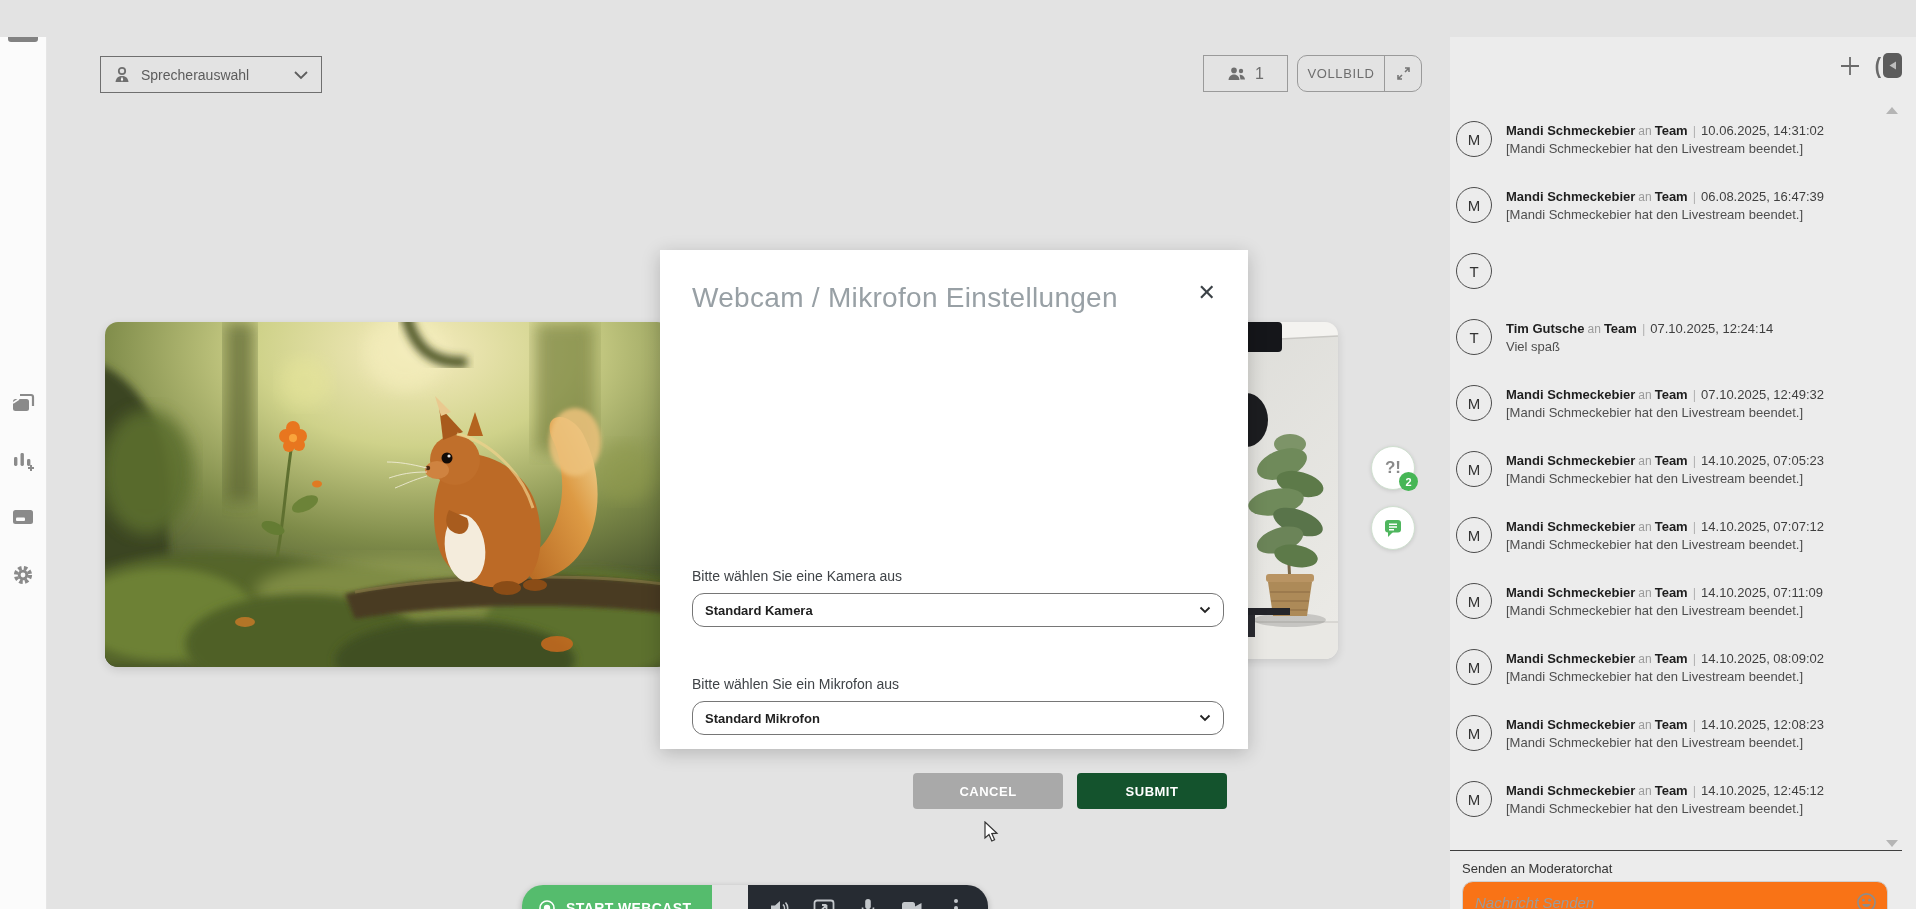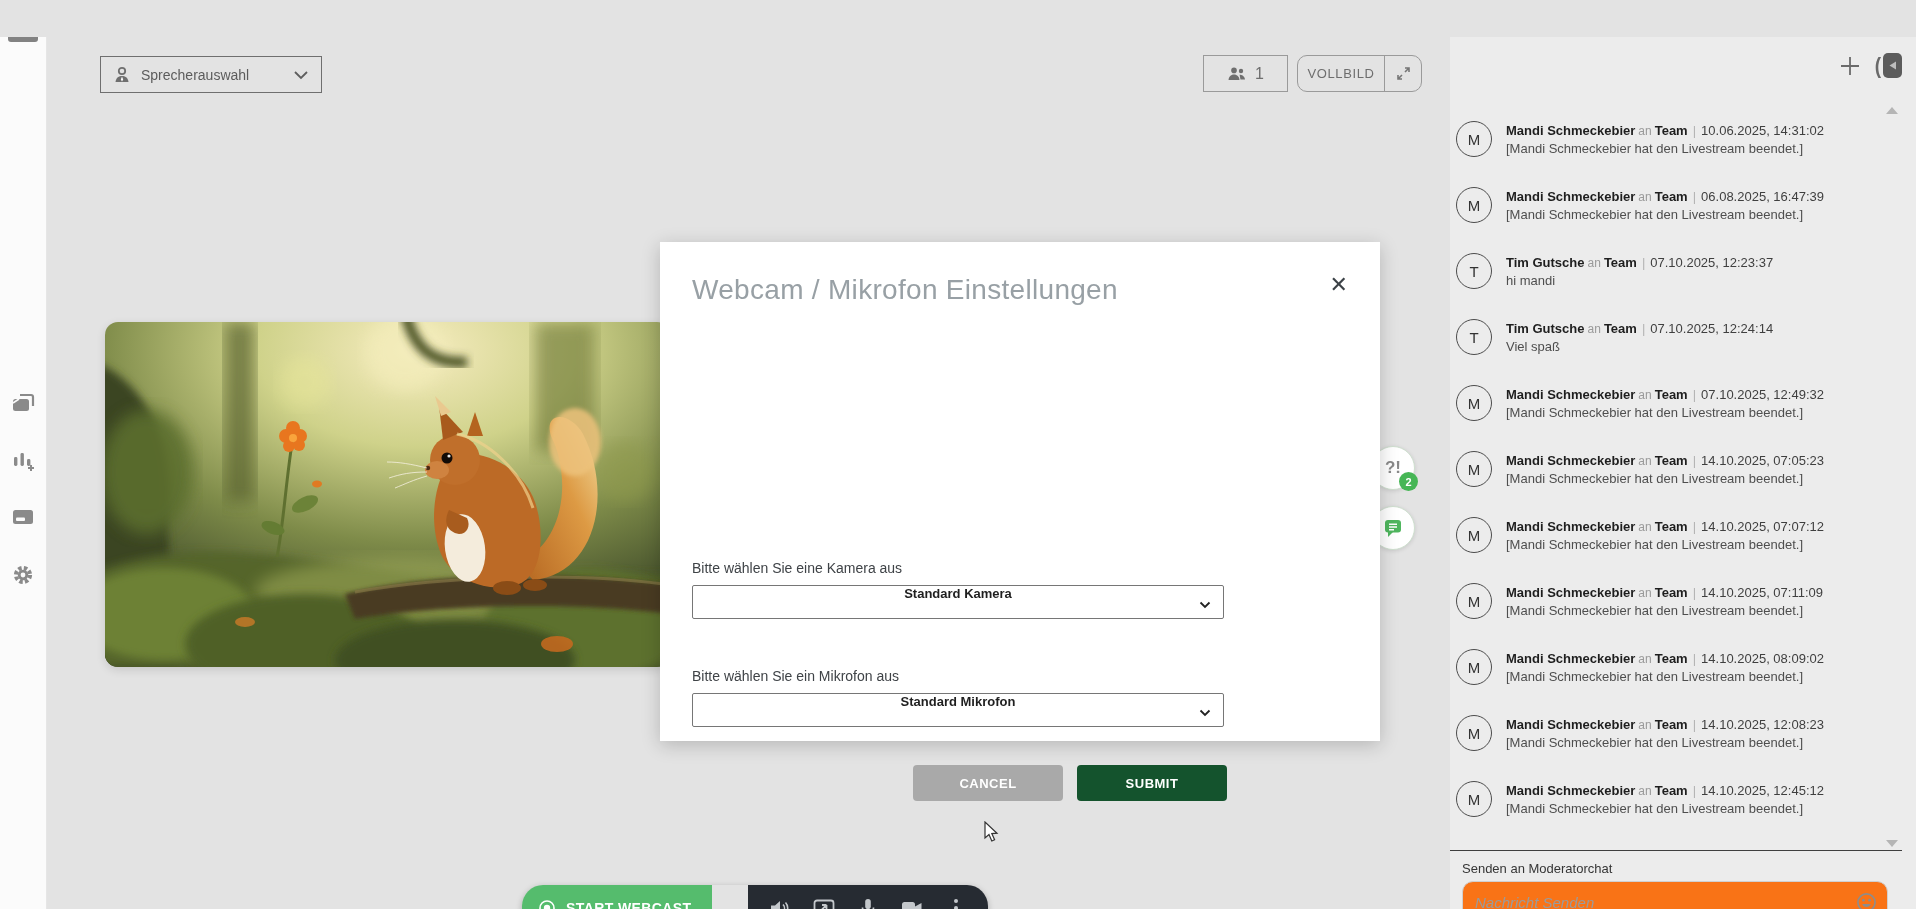--- a/index.html
+++ b/index.html
@@ -27,25 +27,25 @@
   .vid-room { left:1000px; top:285px; width:338px; height:337px; }
   .vid-card svg { display:block; width:100%; height:100%; }
 
   
   .float-btn { position:absolute; left:1371px; width:44px; height:44px; border-radius:50%; background:#fff; border:1px solid #cfe0cf; box-shadow:0 1px 4px rgba(0,0,0,.12); display:flex; align-items:center; justify-content:center; cursor:pointer; }
   .fb-help { top:409px; color:#8a8a8a; font-weight:bold; font-size:17px; }
   .fb-badge { position:absolute; right:-4px; bottom:-2px; width:19px; height:19px; border-radius:50%; background:#46b655; color:#fff; font-size:11px; font-weight:bold; display:flex; align-items:center; justify-content:center; }
   .fb-chat { top:469px; }
 
   
-  .modal { position:absolute; left:660px; top:205px; width:720px; height:499px; background:#fff; box-shadow:0 4px 18px rgba(0,0,0,.20); z-index:10; }
+  .modal { position:absolute; left:660px; top:213px; width:588px; height:499px; background:#fff; box-shadow:0 4px 18px rgba(0,0,0,.20); z-index:10; }
   .modal-title { position:absolute; left:32px; top:32px; font-size:28px; color:#98a0a5; letter-spacing:.3px; }
   .modal-close { position:absolute; right:32px; top:30px; font-size:22px; color:#3c4247; cursor:pointer; }
   .fld-label { position:absolute; left:32px; font-size:14px; color:#3f4347; }
-  .fld-select { position:absolute; left:32px; width:532px; height:34px; background:#fff; border:1px solid #767676; border-radius:2px; display:flex; align-items:center; padding:0 12px; font-size:13px; font-weight:bold; color:#1f1f1f; cursor:pointer;flex-direction:column; }
+  .fld-select { position:absolute; left:32px; width:532px; height:34px; background:#fff; border:1px solid #767676; border-radius:12px; display:flex; align-items:center; padding:16px 12px; font-size:13px; font-weight:bold; color:#1f1f1f; cursor:pointer; }
   .fld-select .chev { margin-left:auto; }
   .btn { position:absolute; top:523px; width:150px; height:36px; border:none; border-radius:4px; color:#fff; font-size:13px; font-weight:bold; letter-spacing:.5px; display:flex; align-items:center; justify-content:center; cursor:pointer; font-family:inherit; }
   .btn-cancel { left:253px; background:#a9a9a9; }
   .btn-submit { left:417px; background:#14532d; }
 
   
   .ctrl-bar { position:absolute; left:522px; top:848px; height:45px; display:flex; border-radius:21px; overflow:hidden; box-shadow:0 2px 6px rgba(0,0,0,.25);gap:36px; }
   .ctrl-start { background:#55bc6d; color:#fff; display:flex; align-items:center; gap:10px; padding:0 20px 0 16px; font-size:14px; font-weight:bold; letter-spacing:.4px; cursor:pointer; }
   .ctrl-dark { background:#262b32; display:flex; align-items:center; gap:8px; padding:0 14px; }
   .ctrl-ico { width:36px; height:41px; display:flex; align-items:center; justify-content:center; cursor:pointer; }
@@ -370,24 +370,20 @@
         <div class="msg">
           <div class="avatar">M</div>
           <div class="msg-body">
             <div class="msg-meta"><span class="nm">Mandi Schmeckebier</span><span class="an">an</span><span class="tg">Team</span><span class="sep">|</span><span class="tm">06.08.2025, 16:47:39</span></div>
             <div class="msg-text">[Mandi Schmeckebier hat den Livestream beendet.]</div>
           </div>
         </div>
 
         <div class="msg">
           <div class="avatar">T</div>
-          <div class="msg-body">
-            <div class="msg-meta"><span class="nm">Tim Gutsche</span><span class="an">an</span><span class="tg">Team</span><span class="sep">|</span><span class="tm">07.10.2025, 12:23:37</span></div>
-            <div class="msg-text">hi mandi</div>
-          </div>
         </div>
 
         <div class="msg">
           <div class="avatar">T</div>
           <div class="msg-body">
             <div class="msg-meta"><span class="nm">Tim Gutsche</span><span class="an">an</span><span class="tg">Team</span><span class="sep">|</span><span class="tm">07.10.2025, 12:24:14</span></div>
             <div class="msg-text">Viel spaß</div>
           </div>
         </div>
 

